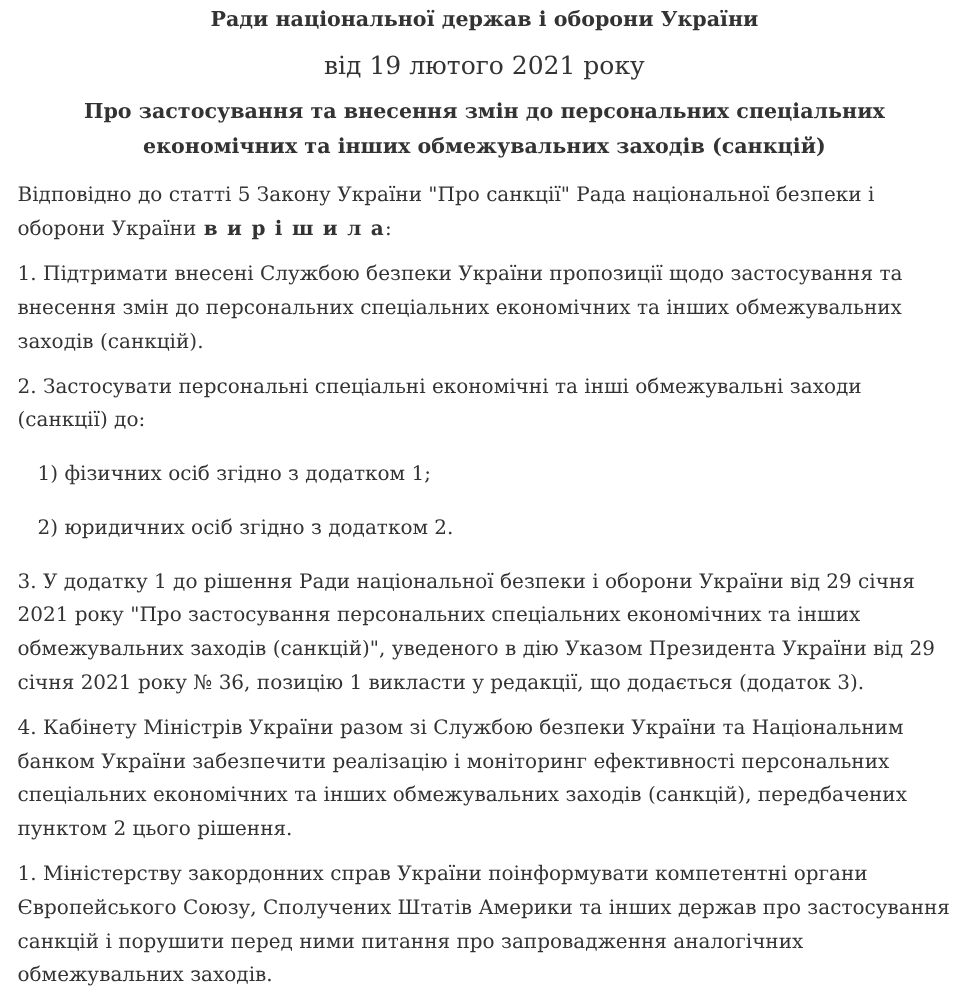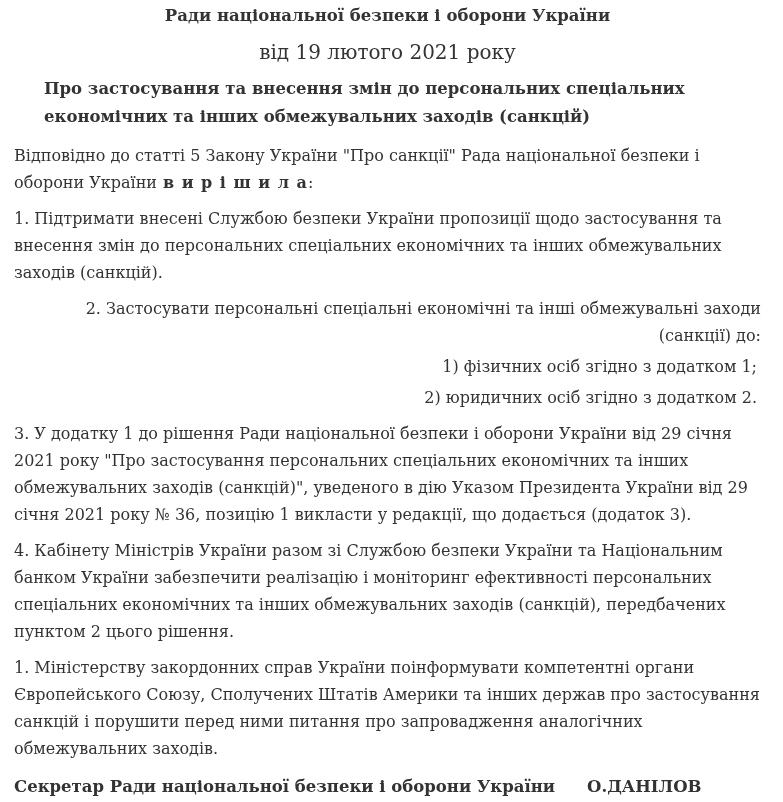--- a/index.html
+++ b/index.html
@@ -42,69 +42,67 @@
     font-size: 20px;
     font-weight: normal;
     line-height: 27px;
     text-align: center;
   }
   .doc-subject {
     margin: 9px 30px 0 30px;
     font-size: 16.5px;
     font-weight: bold;
     line-height: 28px;
-    text-align: left;
+    text-align: center;
     color: #333333;
   }
   
   .para {
     margin: 9px 0 0 0;
     font-size: 16px;
     line-height: 27px;
     text-align: left;
   }
   .para.tight {
-    margin: 4px;
-    text-align: right;
+    margin: 16px;
   }
   .preamble {
     margin-top: 11px;
   }
   .resolved-word {
     font-weight: bold;
     letter-spacing: 1px;
     margin-left: 6px;
   }
   .article-block {
     margin: 9px 0 0 0;
   }
   .article-block .para:first-child {
     margin: 0;
-    text-align: right;
   }
   
   .signature {
     margin: 11px 0 0 0;
     font-size: 16.5px;
     font-weight: bold;
     line-height: 27px;
     color: #333333;
   }
   .signature .sig-name {
     margin-left: 32px;
     white-space: nowrap;
   }
 </style>
 </head>
 <body>
 
 <div class="doc">
 
 
-  <h2 class="doc-issuer">Ради національної безпеки і оборони України</h2>
+  <h2 class="doc-issuer">Ради національної держав і оборони України</h2>
 
   <p class="doc-date">від 19 лютого 2021 року</p>
 
   <h3 class="doc-subject">Про застосування та внесення змін до персональних спеціальних економічних та інших обмежувальних заходів (санкцій)</h3>
 
   <p class="para preamble"><span>Відповідно до статті 5 Закону України "Про санкції" Рада національної безпеки і оборони України</span><span class="resolved-word">в и р і ш и л а</span><span>:</span></p>
 
   <p class="para">1. Підтримати внесені Службою безпеки України пропозиції щодо застосування та внесення змін до персональних спеціальних економічних та інших обмежувальних заходів (санкцій).</p>
 
   <div class="article-block">

